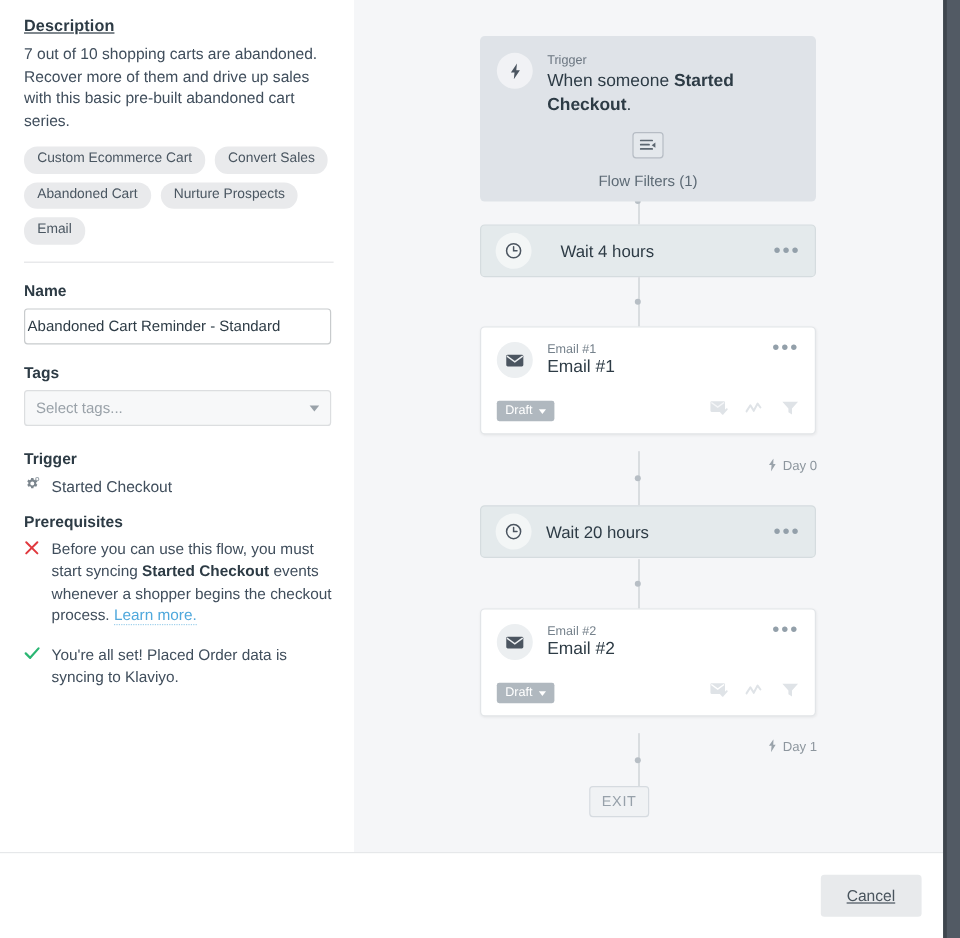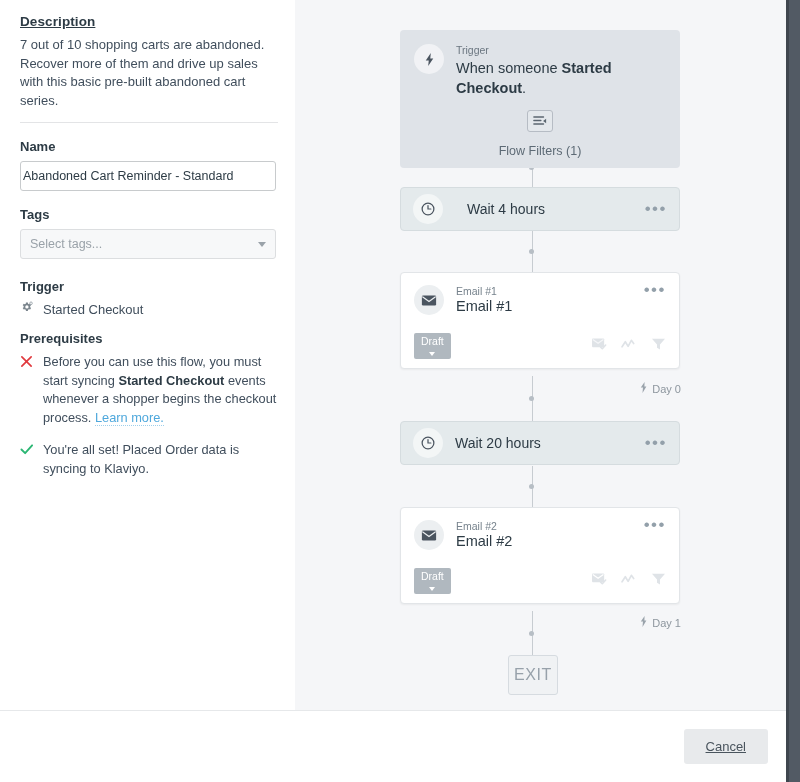--- a/index.html
+++ b/index.html
@@ -255,21 +255,20 @@
   .draft-badge {
     background: #b0b8bf;
     color: #ffffff;
     font-size: 10.5px;
     border-radius: 2px;
     padding: 3px 7px 3px 7px;
     display: inline-flex; align-items: center;
     gap: 5px;
     line-height: 1;
     cursor: pointer;
-    flex-direction: column;
   }
   .draft-caret {
     width: 0; height: 0;
     border-left: 3.5px solid transparent;
     border-right: 3.5px solid transparent;
     border-top: 4px solid #ffffff;
   }
   .email-icons {
     margin-left: auto;
     display: flex; align-items: center;
@@ -278,27 +277,27 @@
   .daylabel {
     position: absolute;
     right: 0;
     display: flex; align-items: center;
     gap: 4px;
     font-size: 11px;
     color: #8d969e;
   }
   .exit-node {
     position: absolute;
-    left: 213px;
-    width: 50px; height: 40px;
+    left: 196px;
+    width: 50px; height: 26px;
     border: 1px solid #d6dbe0;
     border-radius: 3px;
     background: #f0f2f4;
     display: flex; align-items: center; justify-content: center;
-    font-size: 16px;
+    font-size: 12px;
     letter-spacing: .6px;
     color: #97a1aa;
     cursor: pointer;
   }
   .connector {
     position: absolute;
     left: 237px;
     width: 1px;
     background: #c7ccd1;
   }
@@ -346,20 +345,27 @@
 </head>
 <body>
 
 <div id="page">
 
   <div class="left-col">
 
     <div class="sec-head">Description</div>
     <p class="desc-body">7 out of 10 shopping carts are abandoned. Recover more of them and drive up sales with this basic pre-built abandoned cart series.</p>
 
+    <div class="pill-wrap">
+      <span class="pill">Custom Ecommerce Cart</span>
+      <span class="pill">Convert Sales</span>
+      <span class="pill">Abandoned Cart</span>
+      <span class="pill">Nurture Prospects</span>
+      <span class="pill">Email</span>
+    </div>
 
     <div class="divider"></div>
 
     <div class="field-label">Name</div>
     <input class="text-input" type="text" value="Abandoned Cart Reminder - Standard" style="">
 
     <div class="gap-16"></div>
 
     <div class="field-label">Tags</div>
     <div class="select-box">

